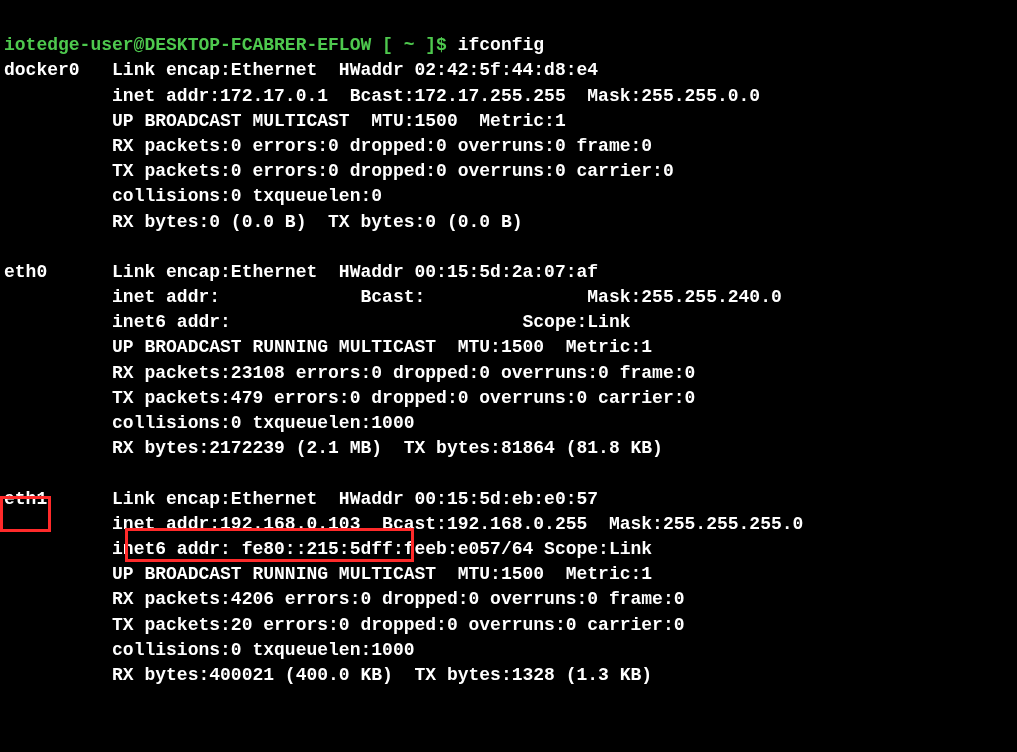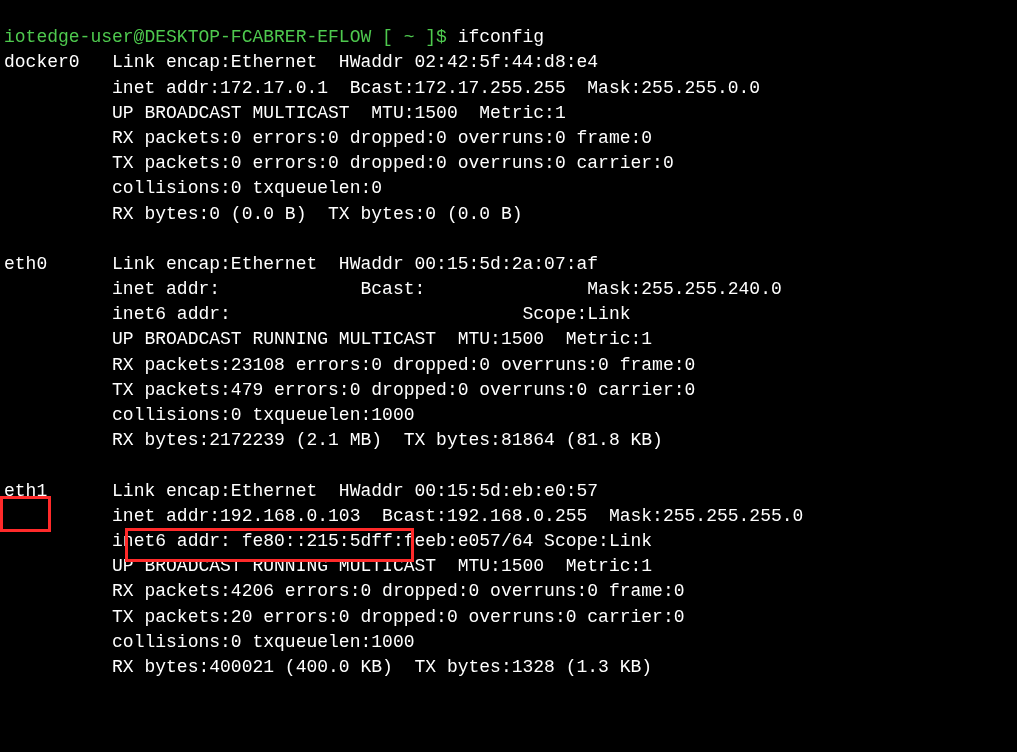--- a/index.html
+++ b/index.html
@@ -8,22 +8,23 @@
     background: #000;
     color: #fff;
     font-family: "Consolas", "Courier New", monospace;
     font-size: 18px;
     line-height: 1.4;
     width: 1017px;
     height: 752px;
     overflow: hidden;
   }
   .terminal {
-    padding: 0 4px;
+    padding: 8px 4px;
     white-space: pre;
+    font-weight: bold;
   }
   .prompt-user { color: #4ec94e; }
   .prompt-symbol { color: #4ec94e; }
   .prompt-cmd { color: #ffffff; }
   .iface { color: #ffffff; }
   .line { color: #ffffff; }
   .highlight-box {
     position: absolute;
     border: 3px solid #ff2a2a;
     pointer-events: none;

